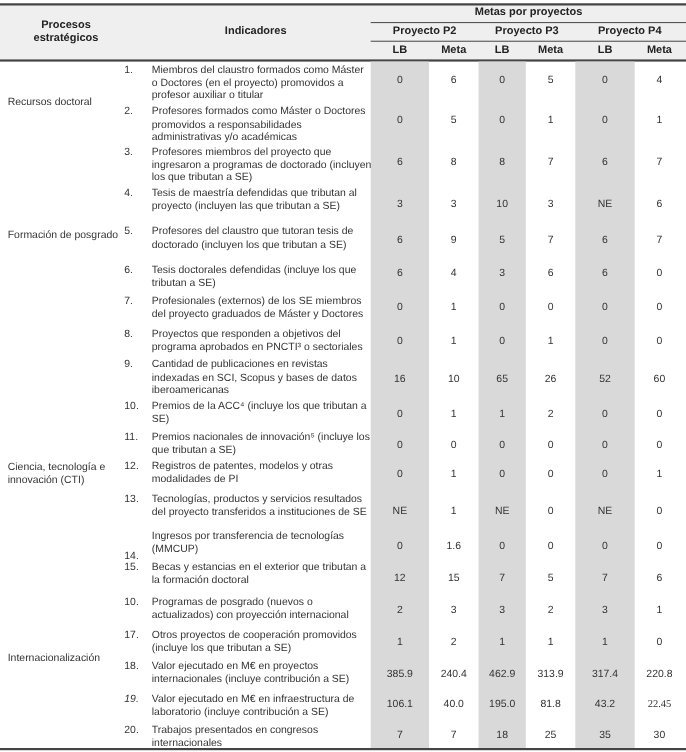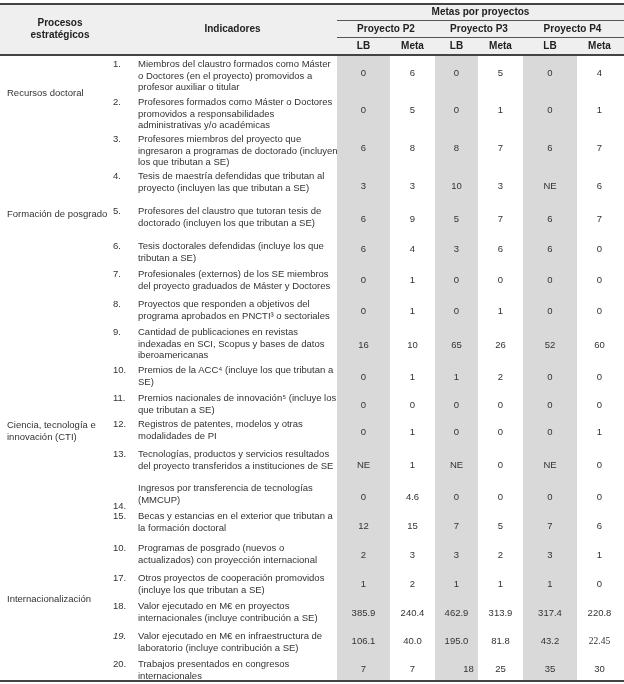--- a/index.html
+++ b/index.html
@@ -182,21 +182,21 @@
       <div class="cell c1" style="top: 459px;">1</div>
       <div class="cell c2" style="top: 459px;">NE</div>
       <div class="cell c3" style="top: 459px;">0</div>
       <div class="cell c4" style="top: 459px;">NE</div>
       <div class="cell c5" style="top: 459px;">0</div>
     </div>
     <div class="row" style="top: 0px;">
       <div class="num" style="top: 500px;">14.</div>
       <div class="ind" style="top: 482px;">Ingresos por transferencia de tecnologías (MMCUP)</div>
       <div class="cell c0" style="top: 491px;">0</div>
-      <div class="cell c1" style="top: 491px;">4.6</div>
+      <div class="cell c1" style="top: 491px;">1.6</div>
       <div class="cell c2" style="top: 491px;">0</div>
       <div class="cell c3" style="top: 491px;">0</div>
       <div class="cell c4" style="top: 491px;">0</div>
       <div class="cell c5" style="top: 491px;">0</div>
     </div>
     <div class="row" style="top: 0px;">
       <div class="num" style="top: 510px;">15.</div>
       <div class="ind" style="top: 510px;">Becas y estancias en el exterior que tributan a la formación doctoral</div>
       <div class="cell c0" style="top: 520px;">12</div>
       <div class="cell c1" style="top: 520px;">15</div>
@@ -243,18 +243,18 @@
       <div class="cell c2" style="top: 635px;">195.0</div>
       <div class="cell c3" style="top: 635px;">81.8</div>
       <div class="cell c4" style="top: 635px;">43.2</div>
       <div class="cell c5" style="top: 635px; font-family: Liberation Serif, serif;">22.45</div>
     </div>
     <div class="row" style="top: 0px;">
       <div class="num" style="top: 658px;">20.</div>
       <div class="ind" style="top: 658px;">Trabajos presentados en congresos internacionales</div>
       <div class="cell c0" style="top: 663px;">7</div>
       <div class="cell c1" style="top: 663px;">7</div>
-      <div class="cell c2" style="top: 663px; padding-left: 12px;">18</div>
+      <div class="cell c2" style="top: 663px;">18</div>
       <div class="cell c3" style="top: 663px;">25</div>
       <div class="cell c4" style="top: 663px;">35</div>
       <div class="cell c5" style="top: 663px;">30</div>
     </div>
   </div>
 
 </body></html>

